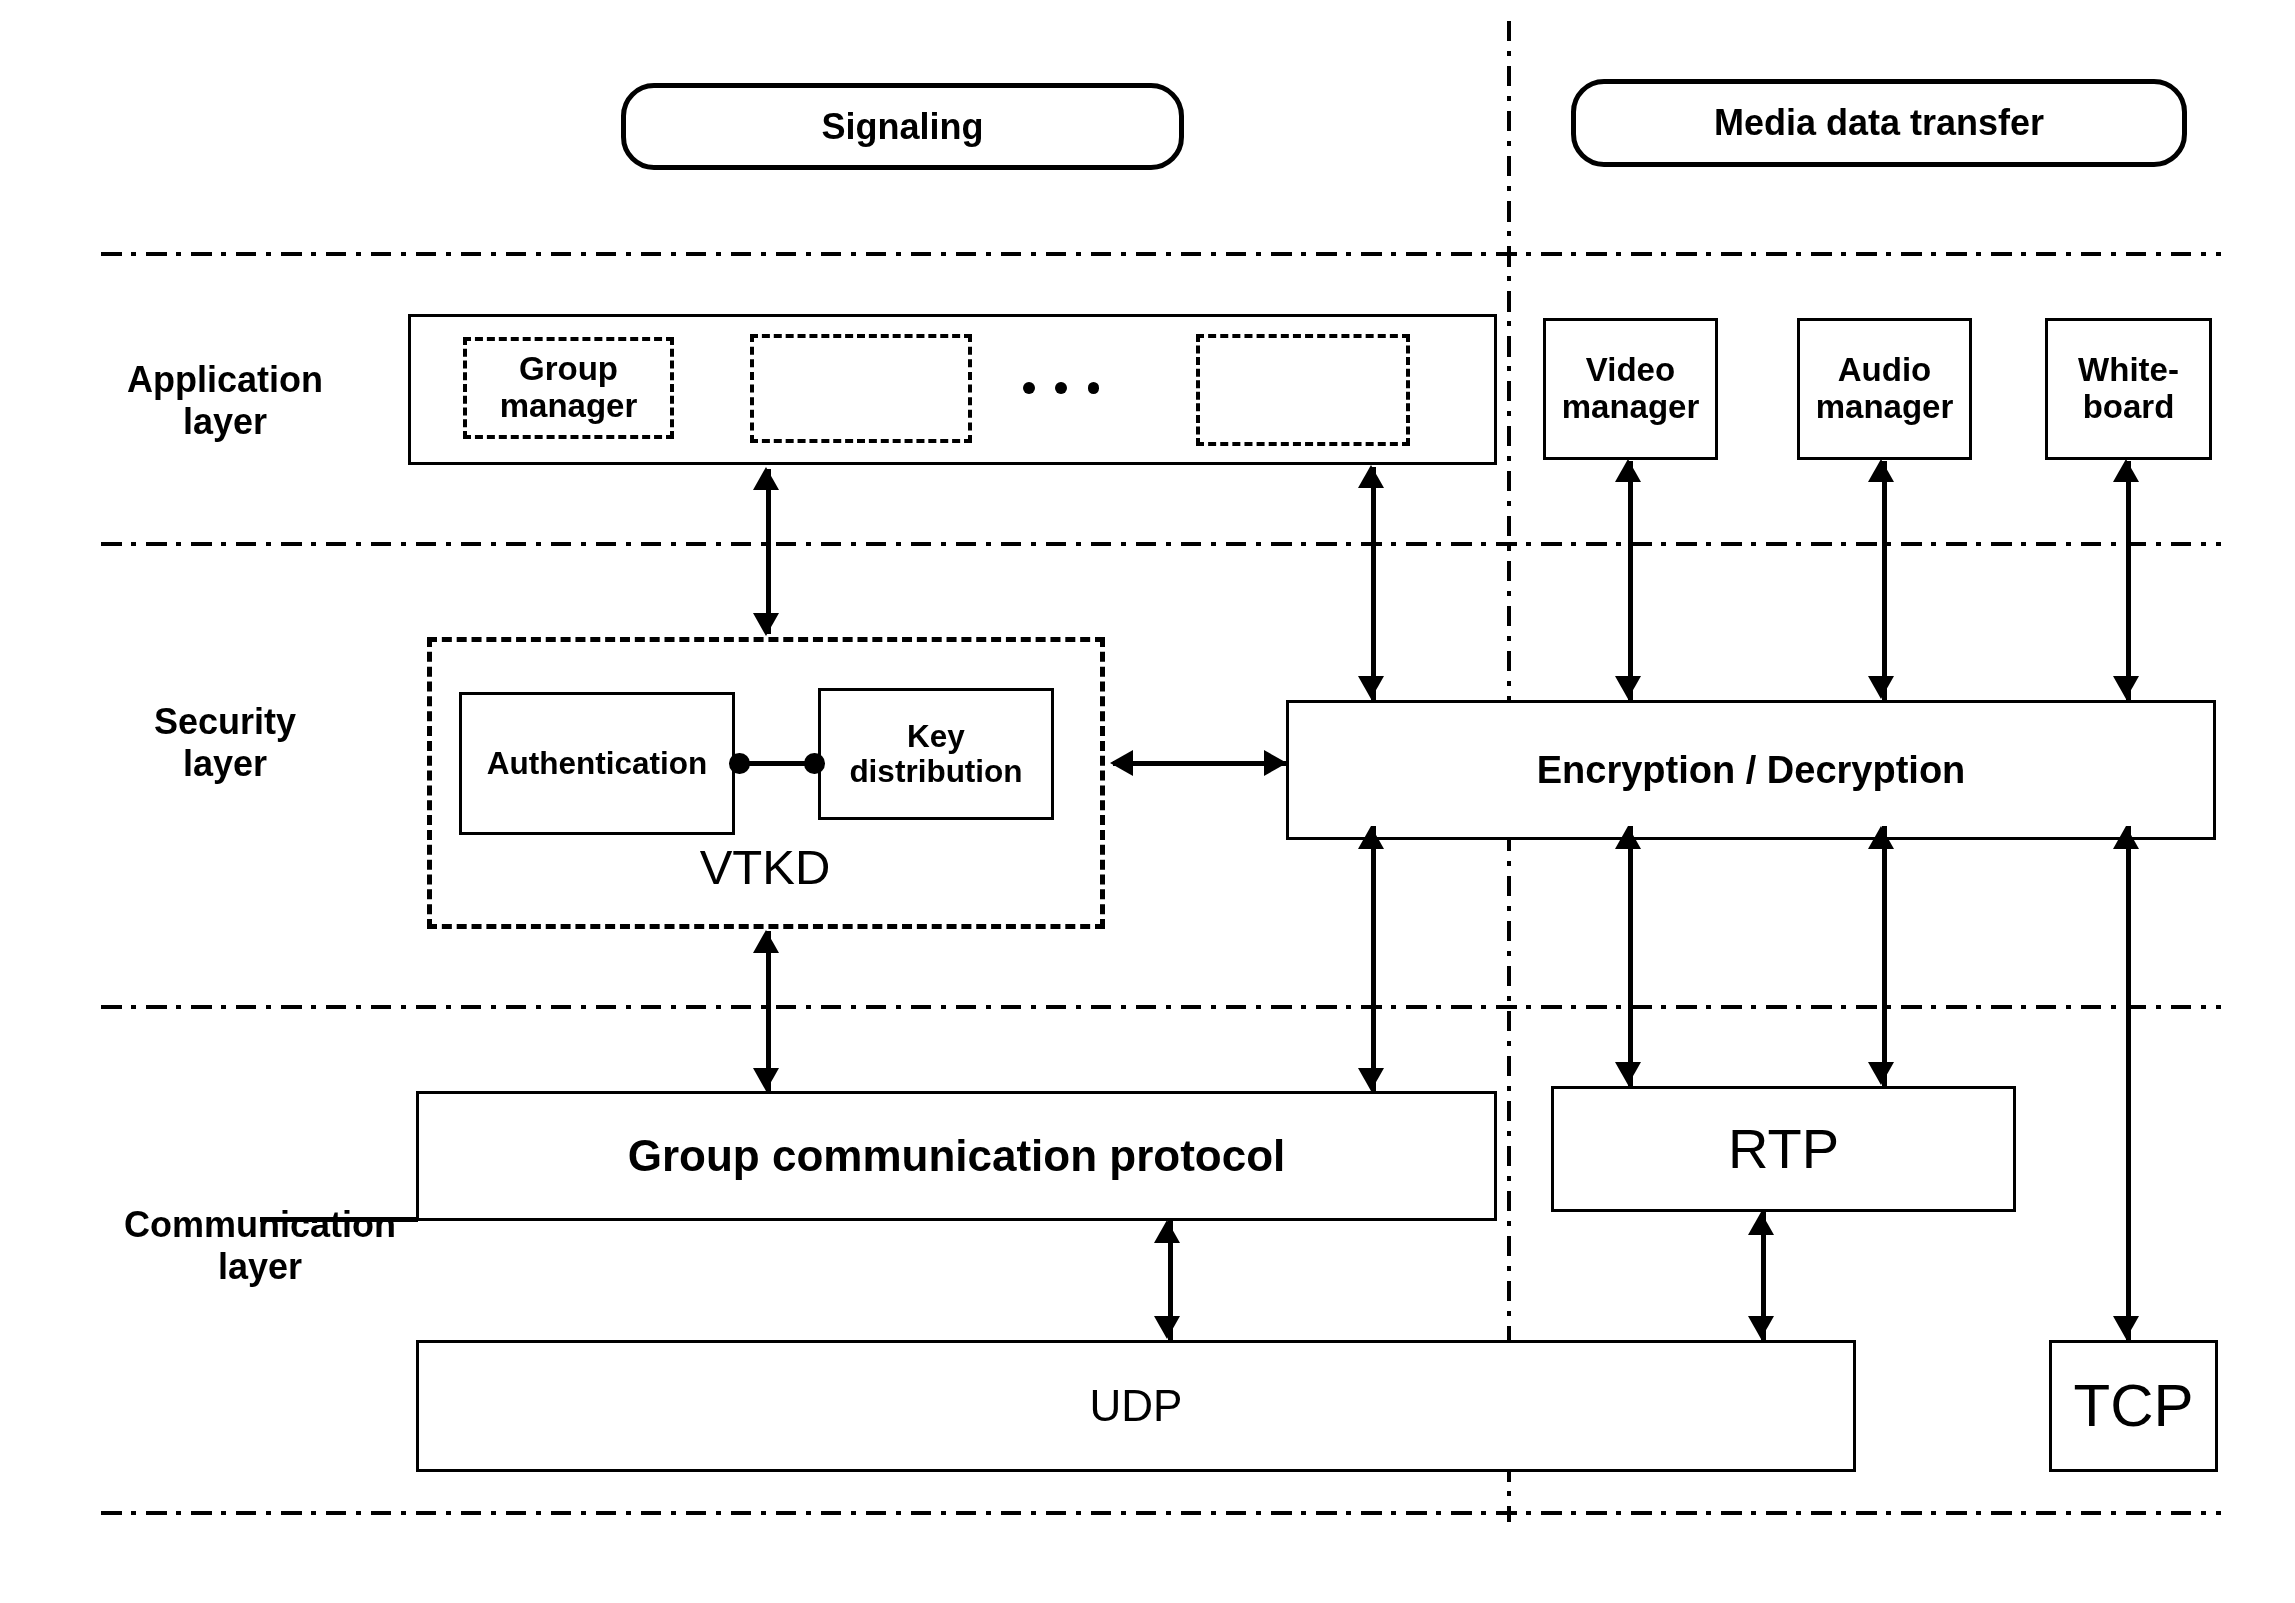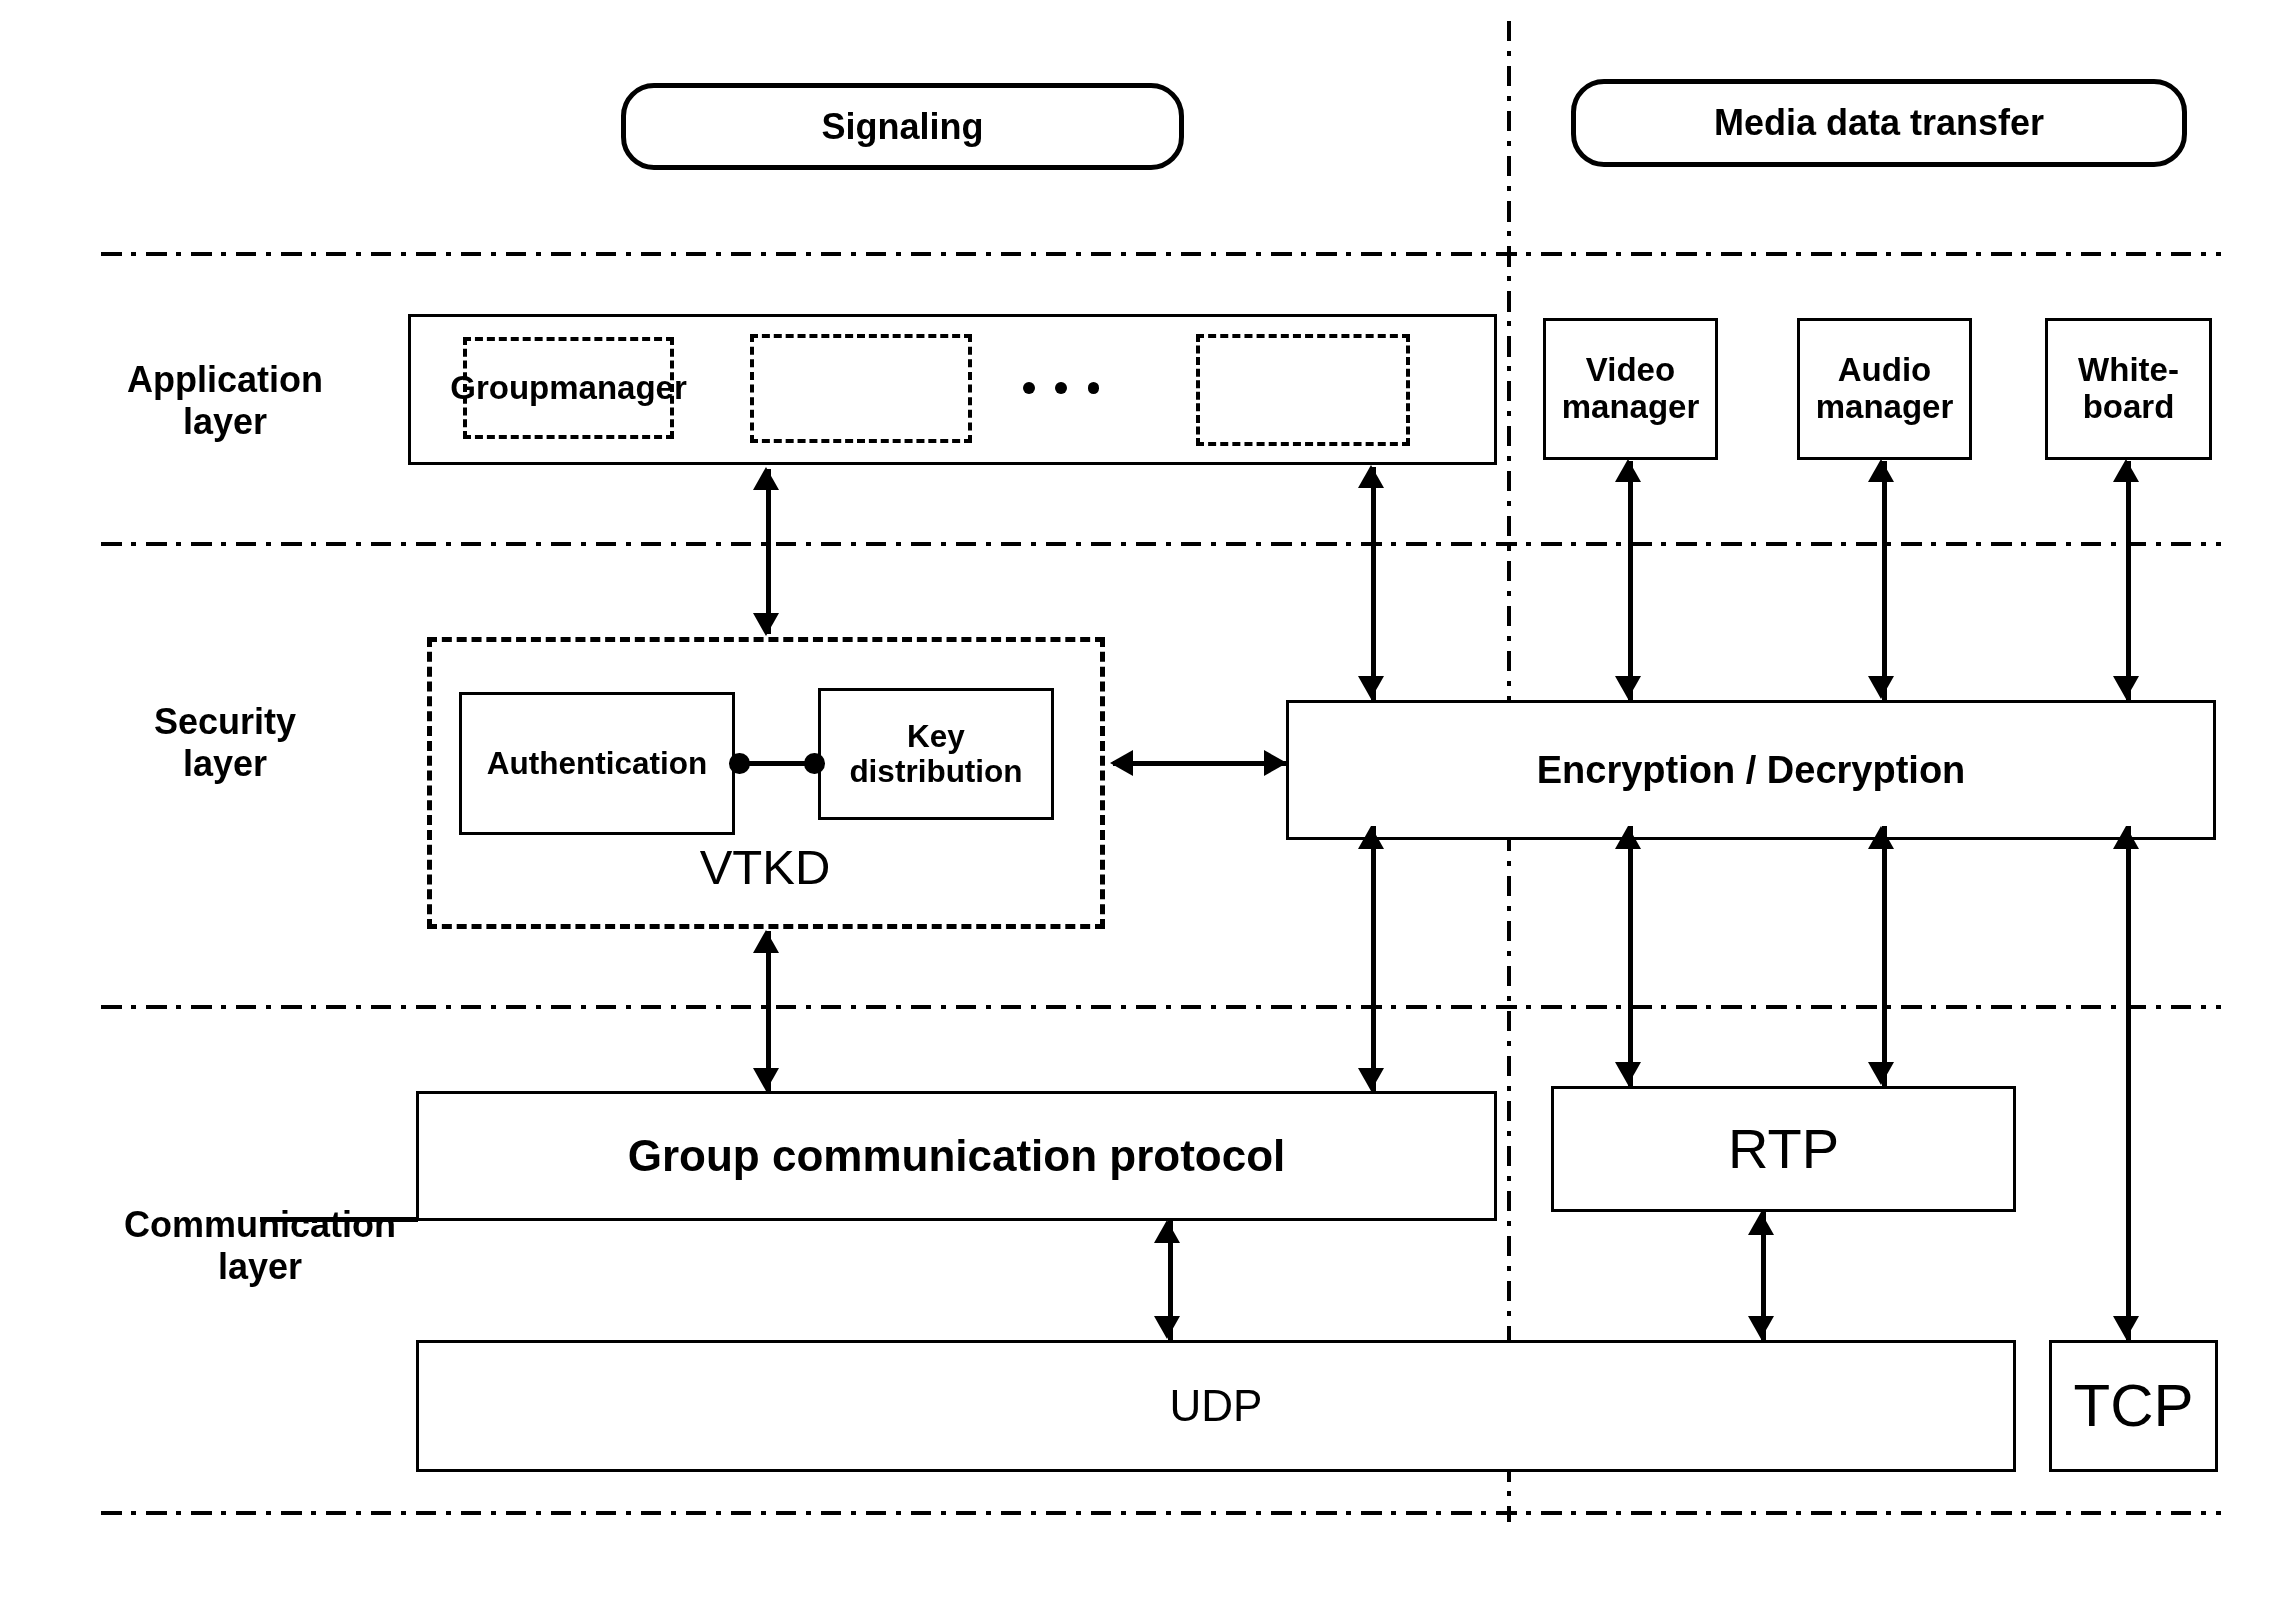--- a/index.html
+++ b/index.html
@@ -83,21 +83,21 @@
     <div>layer</div>
   </div>
 
   <div class="lbl" style="left:79px;top:1204px;width:362px;font-size:36px;">
     <div>Communication</div>
     <div>layer</div>
   </div>
 
   <div class="box" style="left:408px;top:314px;width:1089px;height:151px;"></div>
 
-  <div class="box dashed" style="left:463px;top:337px;width:211px;height:102px;border-width:4.7px;font-size:33px;flex-direction:row;">
+  <div class="box dashed" style="left:463px;top:337px;width:211px;height:102px;border-width:4.7px;font-size:33px;flex-direction:column;">
     <div>Group</div>
     <div>manager</div>
   </div>
 
   <div class="box dashed" style="left:750px;top:334px;width:222px;height:109px;border-width:4.7px;"></div>
 
   <div class="ellipsis" style="left:1023px;top:382px;">
     <i></i>
       <i></i>
       <i></i>
@@ -142,21 +142,21 @@
   <div class="box" style="left:416px;top:1091px;width:1081px;height:130px;font-size:44px;">
     <span>Group communication protocol</span>
   </div>
 
   <div class="hline" style="left:260px;top:1217px;width:158px;"></div>
 
   <div class="box" style="left:1551px;top:1086px;width:465px;height:126px;font-size:56px;font-weight:normal;">
     <span>RTP</span>
   </div>
 
-  <div class="box" style="left:416px;top:1340px;width:1600px;height:132px;font-size:44px;font-weight:normal;">
+  <div class="box" style="left:416px;top:1340px;width:1440px;height:132px;font-size:44px;font-weight:normal;">
     <span>UDP</span>
   </div>
 
   <div class="box" style="left:2049px;top:1340px;width:169px;height:132px;font-size:60px;font-weight:normal;">
     <span>TCP</span>
   </div>
 
   <div class="vline" style="left:766px;top:469px;height:165px;"></div>
   <div class="arrowhead ah-up" style="left:753px;top:467px;"></div>
   <div class="arrowhead ah-down" style="left:753px;top:613px;"></div>

